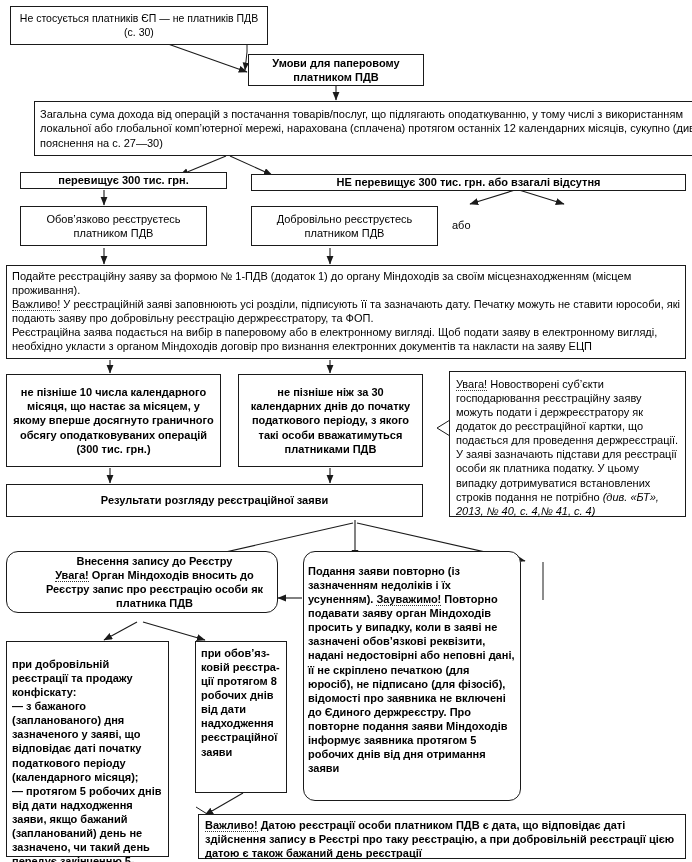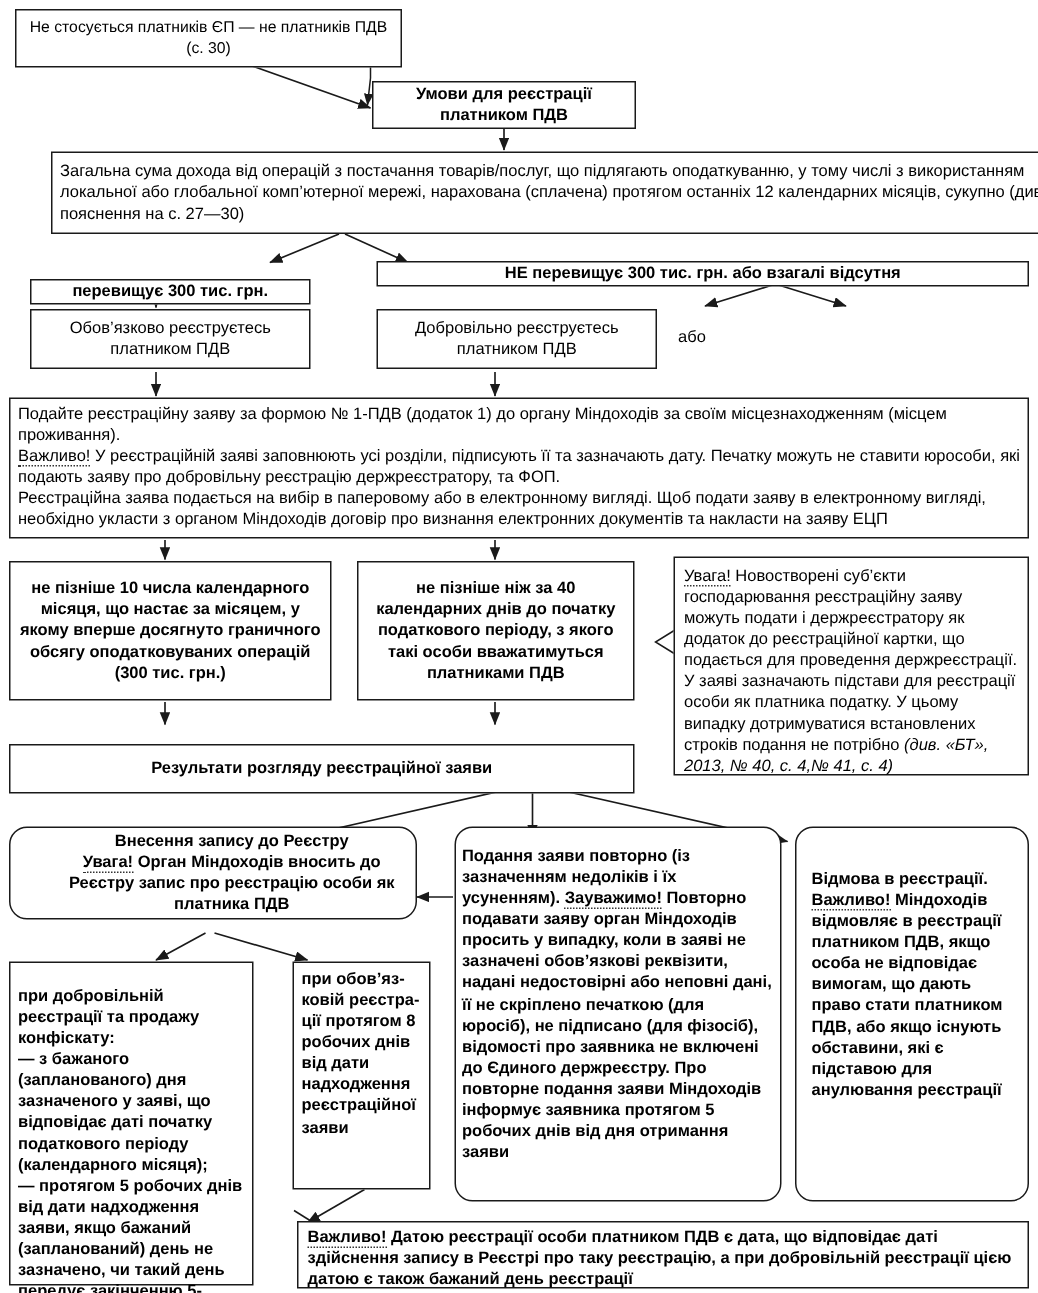--- a/index.html
+++ b/index.html
@@ -106,28 +106,28 @@
       <path d="M243,793 L205,815" marker-end="url(#ah)"></path>
       <path d="M196,807 L212,817" stroke-width="1"></path>
     </g>
   </svg>
 
   <div class="box t105" style="left:10px; top:6px; width:258px; height:39px;">
     <span class="txt">Не стосується платників ЄП — не платників ПДВ (с. 30)</span>
   </div>
 
   <div class="box t11 bold" style="left:248px; top:54px; width:176px; height:32px;">
-    <span class="txt">Умови для реєстрації платником ПДВ</span>
+    <span class="txt">Умови для паперовому платником ПДВ</span>
   </div>
 
   <div class="box left t11" style="left:6px; top:101px; width:680px; height:55px;margin-left:28px;">
     <span class="txt">Загальна сума доходa від операцій з постачання товарів/послуг, що підлягають оподаткуванню, у тому числі з використанням локальної або глобальної комп’ютерної мережі, нарахована (сплачена) протягом останніх 12 календарних місяців, сукупно (див. пояснення на с. 27—30)</span>
   </div>
 
-  <div class="box t11 bold" style="left:20px; top:186px; width:187px; height:17px;">
+  <div class="box t11 bold" style="left:20px; top:172px; width:207px; height:17px;">
     <span class="txt">перевищує 300 тис. грн.</span>
   </div>
 
   <div class="box t11 bold" style="left:251px; top:174px; width:435px; height:17px;">
     <span class="txt">НЕ перевищує 300 тис. грн. або взагалі відсутня</span>
   </div>
 
   <div class="box t11" style="left:20px; top:206px; width:187px; height:40px;">
     <span class="txt">Обов’язково реєструєтесь платником ПДВ</span>
   </div>
@@ -145,46 +145,43 @@
     <span class="txt">Подайте реєстраційну заяву за формою № 1-ПДВ (додаток 1) до органу Міндоходів за своїм місцезнаходженням (місцем проживання).
 <span class="u">Важливо!</span> У реєстраційній заяві заповнюють усі розділи, підписують її та зазначають дату. Печатку можуть не ставити юрособи, які подають заяву про добровільну реєстрацію держреєстратору, та ФОП.
 Реєстраційна заява подається на вибір в паперовому або в електронному вигляді. Щоб подати заяву в електронному вигляді, необхідно укласти з органом Міндоходів договір про визнання електронних документів та накласти на заяву ЕЦП</span>
   </div>
 
   <div class="box t11 bold" style="left:6px; top:374px; width:215px; height:93px;">
     <span class="txt">не пізніше 10 числа календарного місяця, що настає за місяцем, у якому вперше досягнуто граничного обсягу оподатковуваних операцій (300 тис. грн.)</span>
   </div>
 
   <div class="box t11 bold" style="left:238px; top:374px; width:185px; height:93px;">
-    <span class="txt">не пізніше ніж за 40 календарних днів до початку податкового періоду, з якого такі особи вважатимуться платниками ПДВ</span>
+    <span class="txt">не пізніше ніж за 30 календарних днів до початку податкового періоду, з якого такі особи вважатимуться платниками ПДВ</span>
   </div>
 
   <div class="box left topal t11" style="left:449px; top:371px; width:237px; height:146px; padding:5px 6px;">
     <span class="txt">
       <span><span class="u">Увага!</span> Новостворені суб’єкти господарювання реєстраційну заяву можуть подати і держреєстратору як додаток до реєстраційної картки, що подається для проведення держреєстрації. У заяві зазначають підстави для реєстрації особи як платника податку. У цьому випадку дотримуватися встановлених строків подання не потрібно</span>
       <span class="ital">(див. «БТ», 2013, № 40, с. 4,№ 41, с. 4)</span>
     </span>
   </div>
 
-  <div class="box t11 bold" style="left:6px; top:484px; width:417px; height:33px;margin-top:12px;">
+  <div class="box t11 bold" style="left:6px; top:484px; width:417px; height:33px;">
     <span class="txt">Результати розгляду реєстраційної заяви</span>
   </div>
 
   <div class="box rounded t11 bold" style="left:6px; top:551px; width:272px; height:62px; white-space:pre-line;">
     <span class="txt">Внесення запису до Реєстру
 <span class="u">Увага!</span> Орган Міндоходів вносить до Реєстру запис про реєстрацію особи як платника ПДВ</span>
   </div>
 
   <div class="box rounded left topal t11 bold" style="left:303px; top:551px; width:218px; height:250px; padding:12px 4px;">
     <span class="txt">Подання заяви повторно (із зазначенням недоліків і їх усуненням). <span class="u">Зауважимо!</span> Повторно подавати заяву орган Міндоходів просить у випадку, коли в заяві не зазначені обов’язкові реквізити, надані недостовірні або неповні дані, її не скріплено печаткою (для юросіб), не підписано (для фізосіб), відомості про заявника не включені до Єдиного держреєстру. Про повторне подання заяви Міндоходів інформує заявника протягом 5 робочих днів від дня отримання заяви</span>
   </div>
 
-  <div class="box rounded left topal t11 bold" style="left:530px; top:551px; width:156px; height:250px; padding:27px 10px;">
-    <span class="txt">Відмова в реєстрації. <span class="u">Важливо!</span> Міндоходів відмовляє в реєстрації платником ПДВ, якщо особа не відповідає вимогам, що дають право стати платником ПДВ, або якщо існують обставини, які є підставою для анулювання реєстрації</span>
-  </div>
 
   <div class="box left topal t11 bold" style="left:6px; top:641px; width:163px; height:216px; white-space:pre-line; padding:15px 5px;">
     <span class="txt">при добровільній реєстрації та продажу конфіскату:
 — з бажаного (запланованого) дня зазначеного у заяві, що відповідає даті початку податкового періоду (календарного місяця);
 — протягом 5 робочих днів від дати надходження заяви, якщо бажаний (запланований) день не зазначено, чи такий день передує закінченню 5-денного строку</span>
   </div>
 
   <div class="box left topal t11 bold" style="left:195px; top:641px; width:92px; height:152px; padding:4px 5px;">
     <span class="txt">при обов’яз-ковій реєстра-ції протягом 8 робочих днів від дати надходження реєстраційної заяви</span>
   </div>

